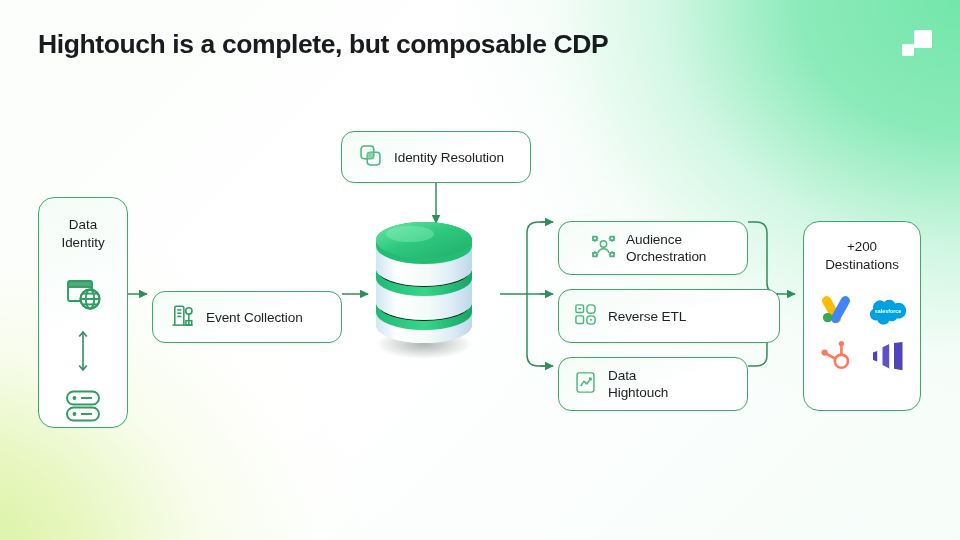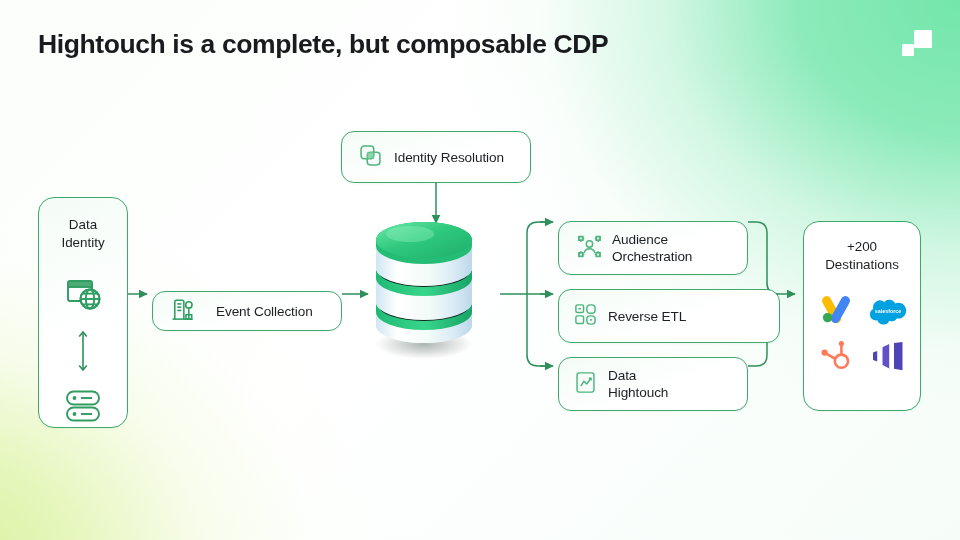--- a/index.html
+++ b/index.html
@@ -74,33 +74,33 @@
     font-size: 13.4px;
     line-height: 18px;
     color: #1d2023;
   }
   #box-sources .icon-web { margin-top: 22px; }
   #box-sources .vert-arrow { margin-top: 10px; }
   #box-sources .icon-db { margin-top: 10px; }
 
   
   #box-event {
-    left: 152px; top: 268px; width: 190px; height: 40px;
-    display: flex; align-items: center; gap: 21px; padding-left: 17px;
+    left: 152px; top: 268px; width: 190px; height: 52px;
+    display: flex; align-items: center; gap: 11px; padding-left: 17px;
   }
 
   
   #box-identity {
     left: 341px; top: 108px; width: 190px; height: 52px;
     display: flex; align-items: center; gap: 11px; padding-left: 16px;
   }
 
   
   #box-audience { left: 558px; top: 198px; width: 190px; height: 54px;
-    display: flex; align-items: center; gap: 10px; padding-left: 18px; }
+    display: flex; align-items: center; gap: 10px; padding-left: 32px; }
   #box-retl     { left: 558px; top: 266px; width: 222px; height: 54px;
     display: flex; align-items: center; gap: 10px; padding-left: 14px; }
   #box-onboard  { left: 558px; top: 334px; width: 190px; height: 54px;
     display: flex; align-items: center; gap: 10px; padding-left: 14px; }
 
   
   #box-destinations {
     left: 803px; top: 198px; width: 118px; height: 190px;
     border-radius: 16px;
     display: flex; flex-direction: column; align-items: center;

